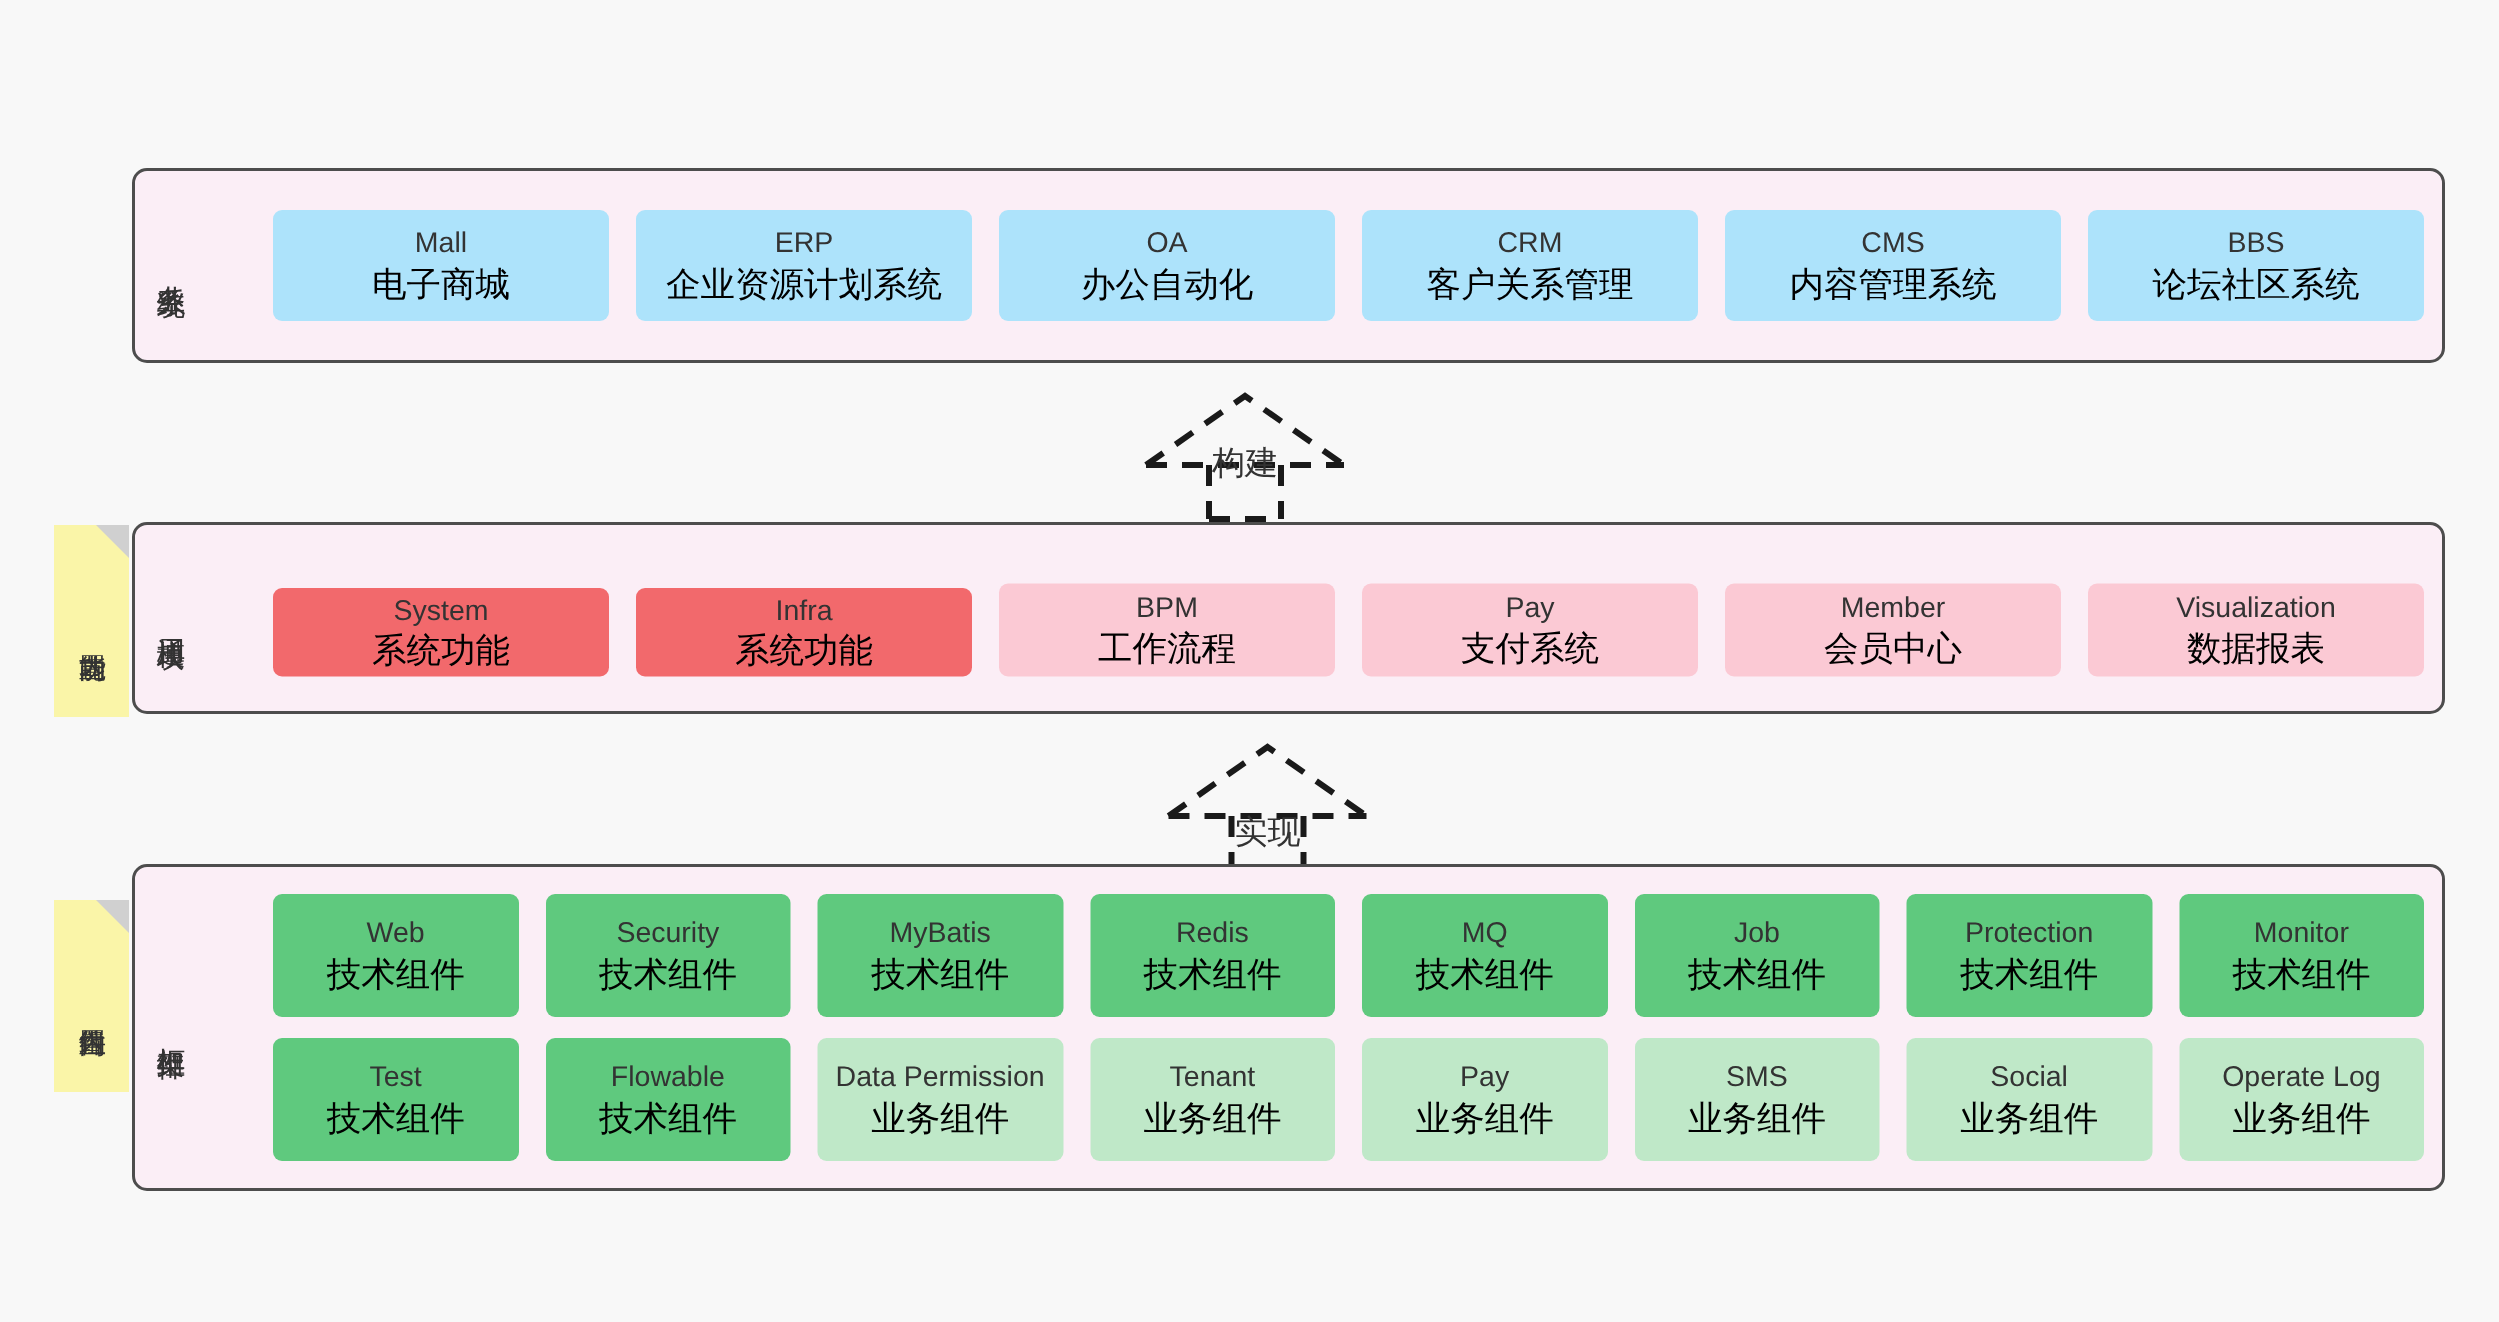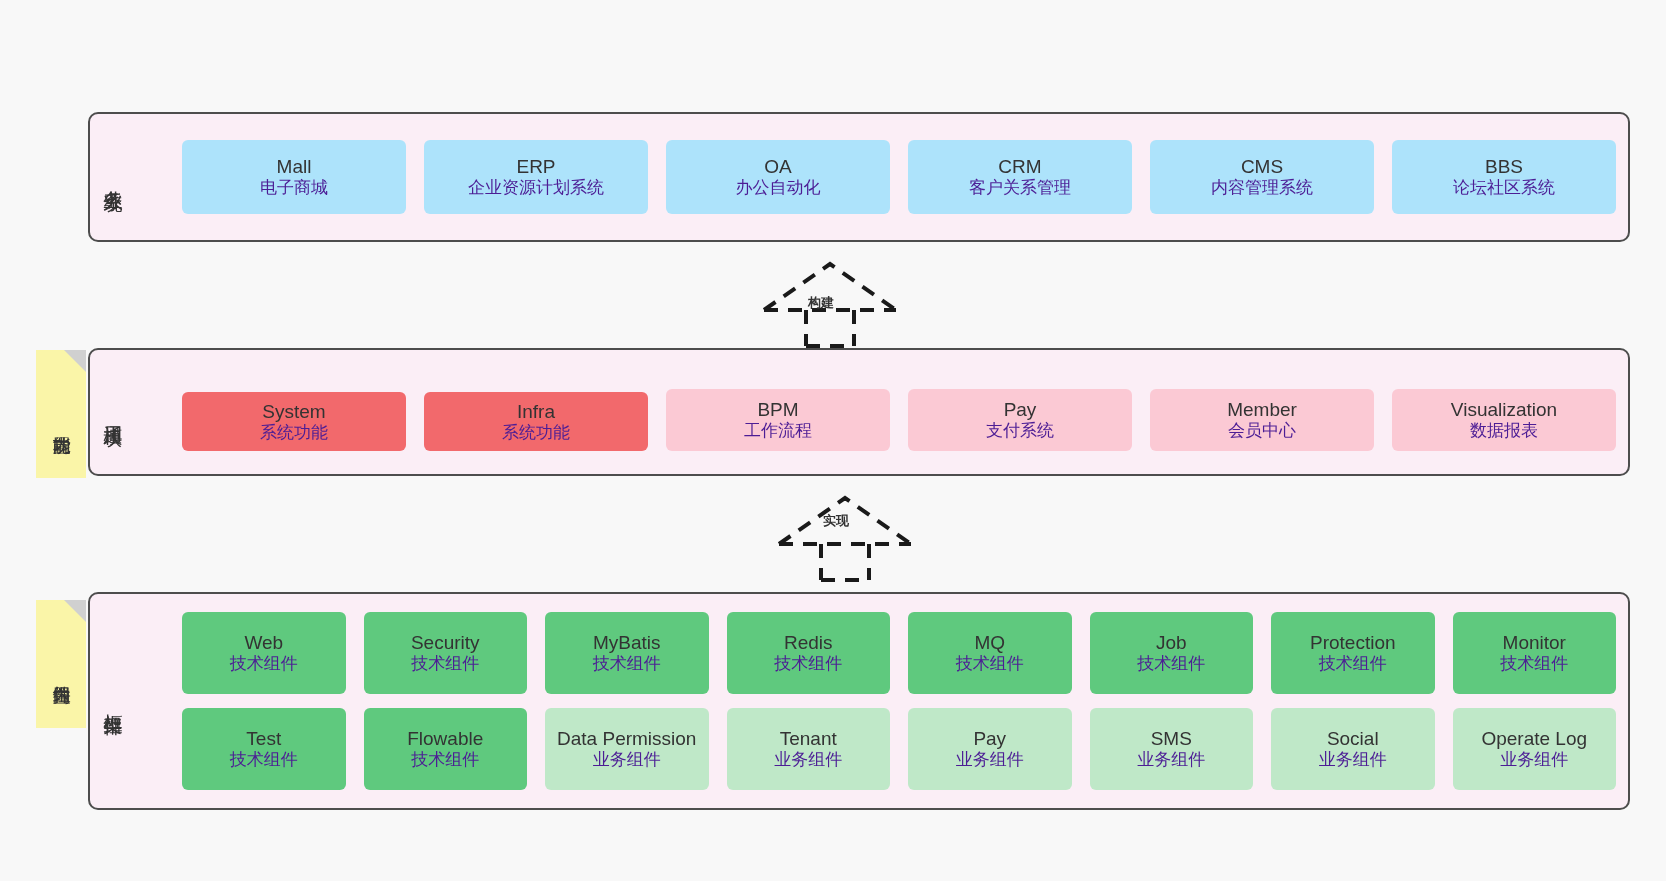--- a/index.html
+++ b/index.html
@@ -79,36 +79,36 @@
     box-sizing: border-box;
     padding: 4px 6px;
     line-height: 1.22;
   }
   .node .en {
     font-size: 19px;
     color: #333333;
     white-space: nowrap;
   }
   .node .cn {
-    font-size: 17px;
-    color: #4c1d95;
+    font-size: 23px;
+    color: #000000;
     white-space: nowrap;
   }
   .node.wrap .en { white-space: normal; }
 
   .node.blue        { background: #ade3fb; }
   .node.red         { background: #f2696c; margin-top: 19px; }
   .node.pink        { background: #fbc9d4; margin-top: 16px; }
   .node.green       { background: #5fc97e; }
   .node.greenlight  { background: #bfe8c8; }
 
   
   #layer-business   { left: 88px;  top: 112px; width: 1542px; height: 130px; }
   #layer-common     { left: 88px;  top: 348px; width: 1542px; height: 128px; }
-  #layer-framework  { left: 88px;  top: 576px; width: 1542px; height: 218px; margin-top: 16px; }
+  #layer-framework  { left: 88px;  top: 576px; width: 1542px; height: 218px; }
 
   #layer-business  .row { height: 74px; }
   #layer-common    .row { height: 78px; }
   #layer-framework .row { height: 82px; }
 
   
   .sticky {
     position: absolute;
     width: 50px;
     background: #faf5a8;
@@ -142,26 +142,25 @@
 
   
   .connector {
     position: absolute;
     z-index: 1;
   }
   .connector svg { display: block; overflow: visible; }
 
   .connector-label {
     position: absolute;
-    font-size: 13px;
+    font-size: 22px;
     color: #333333;
     background: transparent;
     white-space: nowrap;
     user-select: none;
-    font-weight: bold;
   }
 </style>
 </head>
 <body>
 
 <div id="canvas">
 
   <div class="layer" id="layer-business">
     <div class="layer-label">业务系统</div>
     <div class="layer-body">
@@ -244,21 +243,21 @@
   </div>
 
   <div class="connector" id="connector-implement" style="left:775px; top:492px;">
     <svg width="150" height="90" viewBox="0 0 150 90">
       <path d="M 4 52 L 70 6 L 136 52" fill="none" stroke="#1a1a1a" stroke-width="4" stroke-dasharray="14 10" stroke-linecap="butt"></path>
       <path d="M 4 52 L 136 52" fill="none" stroke="#1a1a1a" stroke-width="4" stroke-dasharray="14 10" stroke-linecap="butt"></path>
       <path d="M 46 52 L 46 88" fill="none" stroke="#1a1a1a" stroke-width="4" stroke-dasharray="14 10"></path>
       <path d="M 94 52 L 94 88" fill="none" stroke="#1a1a1a" stroke-width="4" stroke-dasharray="14 10"></path>
       <path d="M 46 88 L 94 88" fill="none" stroke="#1a1a1a" stroke-width="4" stroke-dasharray="14 10"></path>
     </svg>
-    <span class="connector-label" style="left:48px; top:20px;">实现</span>
+    <span class="connector-label" style="left:48px; top:48px;">实现</span>
   </div>
 
   <div class="sticky" id="sticky-framework">
     <span>内置组件</span>
   </div>
 
   <div class="layer" id="layer-framework">
     <div class="layer-label">框架组件</div>
     <div class="layer-body">
 

